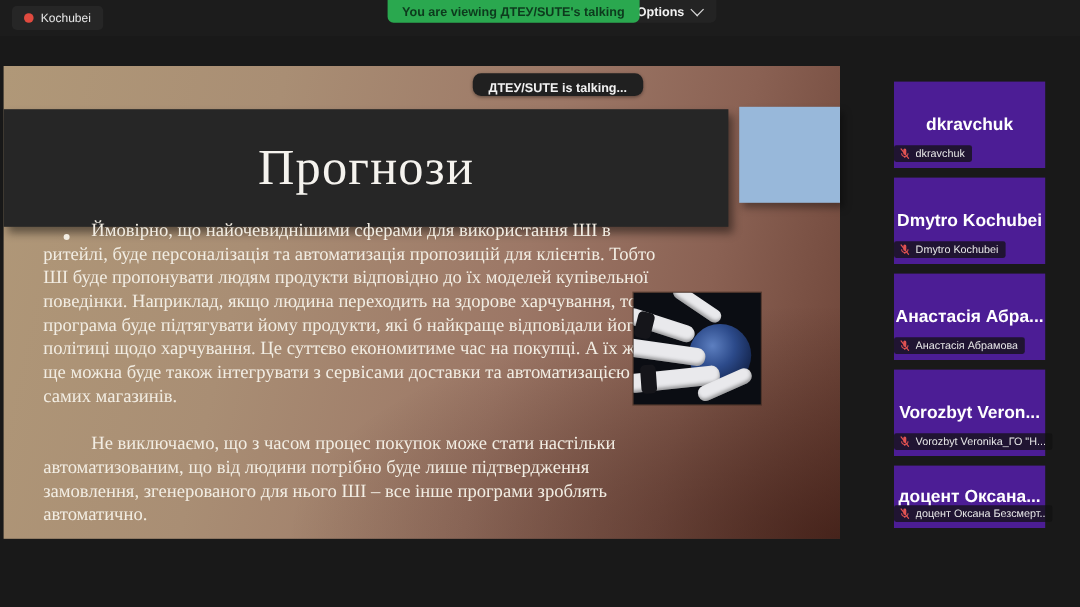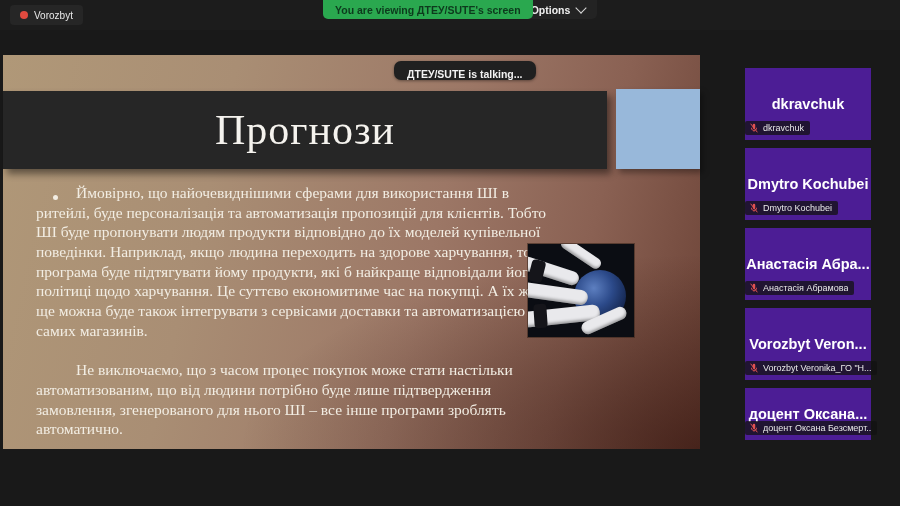--- a/index.html
+++ b/index.html
@@ -22,21 +22,21 @@
         transform:rotate(45deg);margin-top:-3px;}
   .talking-badge{position:absolute;left:394px;top:13px;height:19px;display:flex;align-items:flex-end;
         background:#202020;border-radius:7px;padding:0 13px;z-index:2;box-shadow:0 1px 3px rgba(0,0,0,.4);margin-top:48px;}
   .talking-badge span{color:#f2f2f2;font-size:10.5px;font-weight:bold;white-space:nowrap;}
 
   
   .slide{position:absolute;left:3px;top:55px;width:697px;height:394px;
          background:
            radial-gradient(120% 90% at 100% 100%, rgba(40,10,5,.55) 0%, rgba(40,10,5,0) 55%),
            linear-gradient(103deg,#b09878 0%,#a98e74 30%,#9c7766 60%,#8a6153 80%,#6b4236 100%);}
-  .title-banner{position:absolute;left:0;top:36px;width:604px;height:78px;background:#262626;
+  .title-banner{position:absolute;left:0;top:36px;width:604px;height:98px;background:#262626;
          box-shadow:4px 5px 7px rgba(0,0,0,.45);display:flex;align-items:center;justify-content:center;}
   .title-banner h1{margin:0;color:#f5f3ee;font-family:"Liberation Serif",serif;font-weight:normal;
          font-size:42px;letter-spacing:1px;}
   .blue-rect{position:absolute;left:613px;top:34px;width:84px;height:80px;background:#98b8da;
          box-shadow:3px 4px 6px rgba(0,0,0,.35);}
   .bullet-dot{position:absolute;left:50px;top:140px;width:5px;height:5px;border-radius:50%;background:#f2ede3;}
   .body-text{position:absolute;left:33px;top:128px;width:514px;color:#f2ede3;
          font-family:"Liberation Serif",serif;font-size:15.5px;line-height:1.27;}
   .body-text p{margin:0 0 20px 0;text-indent:40px;}
 
@@ -65,24 +65,24 @@
   .mic-ico{width:10px;height:10px;flex:0 0 auto;}
 </style>
 </head>
 <body>
 
 <div id="stage">
 
   <div class="topbar">
     <div class="rec-pill">
       <div class="rec-dot"></div>
-      <span class="rec-text">Vorozbyt</span>
+      <span class="rec-text">Kochubei</span>
     </div>
     <div class="green-banner">
-      <span>You are viewing ДТЕУ/SUTE's screen</span>
+      <span>You are viewing ДТЕУ/SUTE's talking</span>
     </div>
     <div class="view-options">
       <span>View Options</span>
       <div class="chev"></div>
     </div>
     <div class="talking-badge">
       <span>ДТЕУ/SUTE is talking...</span>
     </div>
   </div>
 

